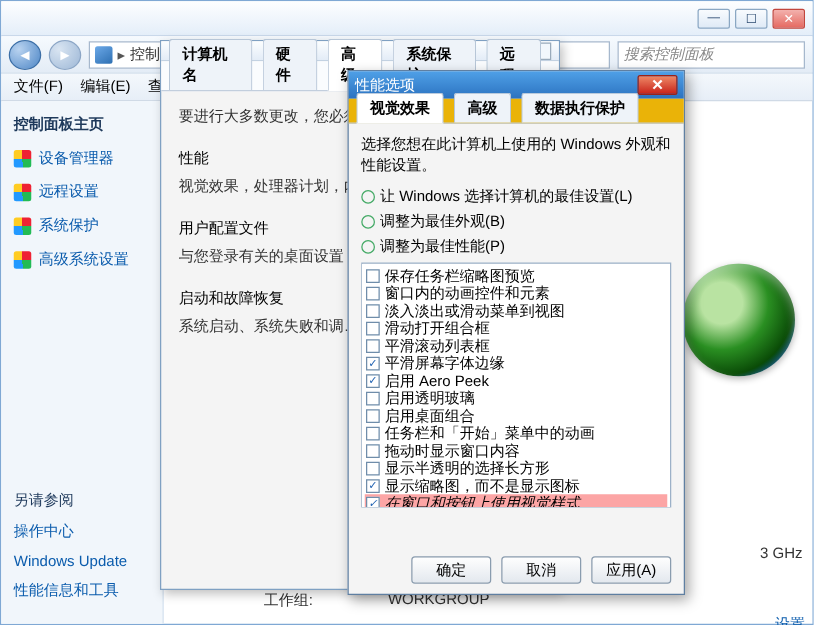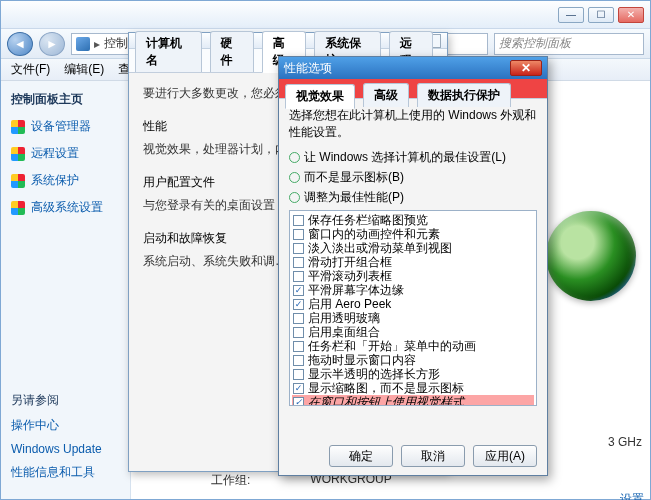--- a/index.html
+++ b/index.html
@@ -47,21 +47,21 @@
 .sys-body p { margin-bottom: 6px; }
 .group { margin-top: 16px; }
 .group .hd { color: #000; }
 
 .workgroup-row { position: absolute; left: 210px; bottom: 10px; display: flex; gap: 26px; color: #333; }
 
 
 .perf-dialog { position: absolute; left: 278px; top: 56px; width: 270px; height: 420px; background: #f4f4f4; border: 1px solid #5f7fa1; box-shadow: 3px 4px 10px rgba(0,0,0,.35); }
 .perf-title { height: 22px; background: linear-gradient(#4fa0e7,#2b72c0); color: #fff; display: flex; align-items: center; justify-content: space-between; padding: 0 5px; gap: 28px; }
 .perf-title .close-x { width: 32px; height: 16px; background: linear-gradient(#e86,#c8231a); border: 1px solid #9a2218; border-radius: 2px; display: flex; align-items: center; justify-content: center; color: #fff; font-weight: bold; cursor: pointer; }
-.perf-tabs { height: 20px; display: flex; align-items: flex-start; padding: 4px 6px 0; border-bottom: 1px solid #c2cedd; background: #ef4444; }
+.perf-tabs { height: 20px; display: flex; align-items: flex-end; padding: 4px 6px 0; border-bottom: 1px solid #c2cedd; background: #eab308; }
 .perf-body { padding: 8px 10px 6px; }
 .perf-body .desc { margin-bottom: 8px; }
 .radio-row { display: flex; align-items: center; gap: 4px; margin: 3px 0; cursor: pointer; }
 .radio { width: 11px; height: 11px; border: 1px solid #4a6; border-radius: 50%; display: inline-flex; align-items: center; justify-content: center; }
 .radio.checked::after { content: ""; width: 5px; height: 5px; background: #2a7a2a; border-radius: 50%; }
 .chk-list { margin-top: 4px; height: 196px; border: 1px solid #9cb1c8; background: #fff; overflow-y: auto; padding: 2px; }
 .chk-row { display: flex; align-items: center; gap: 4px; padding: 0 1px; line-height: 14px; cursor: pointer; white-space: nowrap; }
 .chk-row.selected { background: #fca5a5; font-style: italic; }
 .chk { width: 11px; height: 11px; border: 1px solid #6f8daa; background: #fff; display: inline-flex; align-items: center; justify-content: center; flex-shrink: 0; }
 .chk.checked::after { content: "✓"; font-size: 9px; color: #2666b4; }
@@ -183,21 +183,21 @@
     </div>
   <div class="perf-body">
     <p class="desc">选择您想在此计算机上使用的 Windows 外观和性能设置。</p>
     <div id="radio-list">
         <div class="radio-row">
           <span class="radio"></span>
           <span>让 Windows 选择计算机的最佳设置(L)</span>
         </div>
         <div class="radio-row">
           <span class="radio"></span>
-          <span>而不是显示图标(B)</span>
+          <span>调整为最佳外观(B)</span>
         </div>
         <div class="radio-row">
           <span class="radio"></span>
           <span>调整为最佳性能(P)</span>
         </div>
       </div>
     <div class="chk-list" id="chk-list">
         <div class="chk-row">
           <span class="chk"></span>
           <span>保存任务栏缩略图预览</span>

